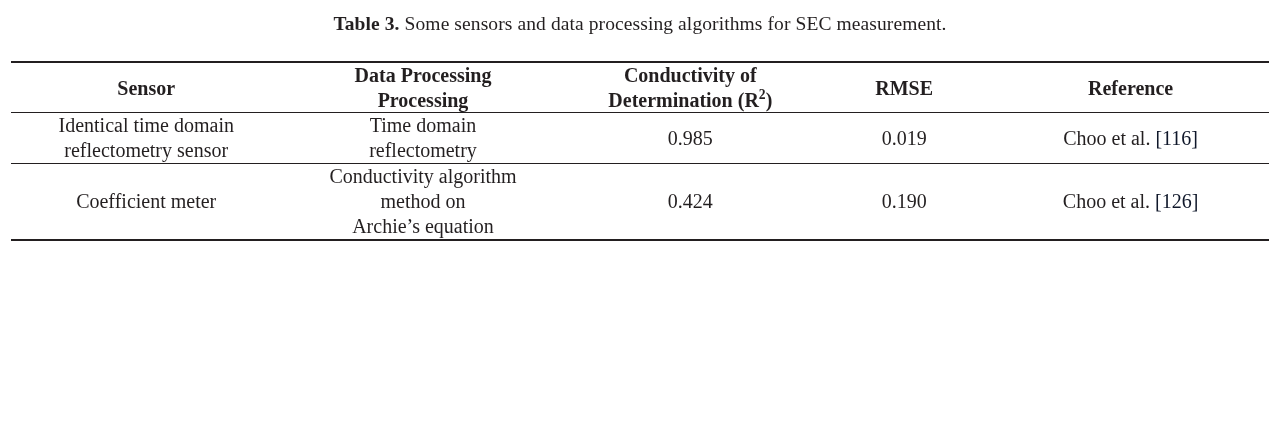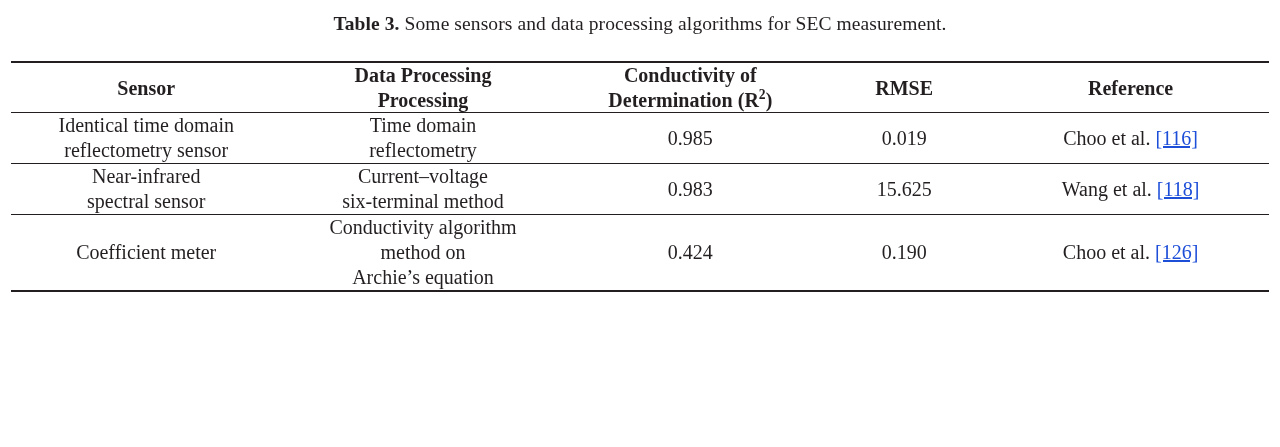--- a/index.html
+++ b/index.html
@@ -69,22 +69,21 @@
     line-height: 0;
     font-size: 0;
   }
   .col-sensor { width: 21.5%; }
   .col-algo   { width: 22.5%; }
   .col-r2     { width: 20%; }
   .col-rmse   { width: 14%; }
   .col-ref    { width: 22%; }
 
   .ref-num {
-    color: #1d4ed8;
-    text-decoration: underline;
+    color: #0f172a;
   }
   sup {
     font-size: 0.68em;
     vertical-align: super;
     line-height: 0;
   }
   .nowrapline { display: block; }
 </style>
 </head>
 <body>
@@ -142,36 +141,20 @@
           <span class="nowrapline">reflectometry</span>
         </td>
         <td>0.985</td>
         <td>0.019</td>
         <td>
           <span>Choo et al.</span>
           <span class="ref-num">[116]</span>
         </td>
       </tr>
 
-      <tr>
-        <td>
-          <span class="nowrapline">Near-infrared</span>
-          <span class="nowrapline">spectral sensor</span>
-        </td>
-        <td>
-          <span class="nowrapline">Current–voltage</span>
-          <span class="nowrapline">six-terminal method</span>
-        </td>
-        <td>0.983</td>
-        <td>15.625</td>
-        <td>
-          <span>Wang et al.</span>
-          <span class="ref-num">[118]</span>
-        </td>
-      </tr>
 
 
       <tr>
         <td>
           <span class="nowrapline">Coefficient meter</span>
         </td>
         <td>
           <span class="nowrapline">Conductivity algorithm</span>
           <span class="nowrapline">method on</span>
           <span class="nowrapline">Archie’s equation</span>

